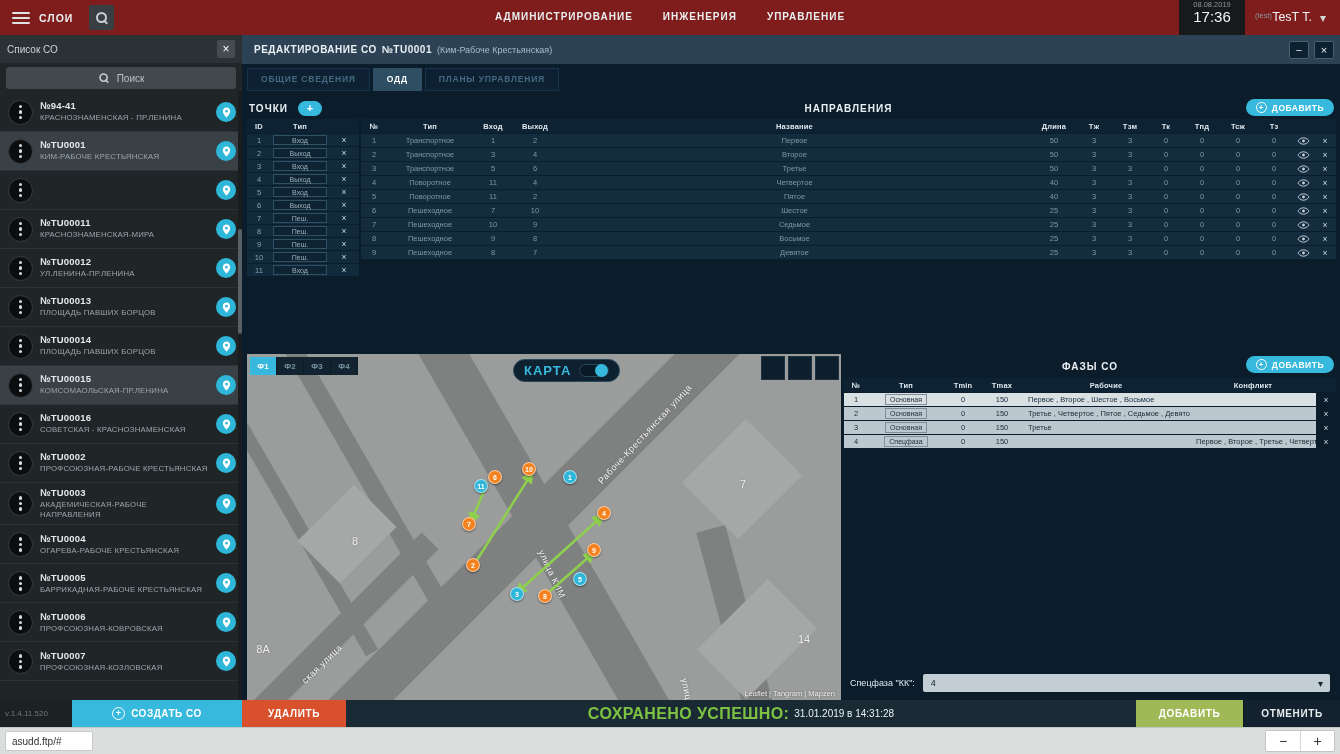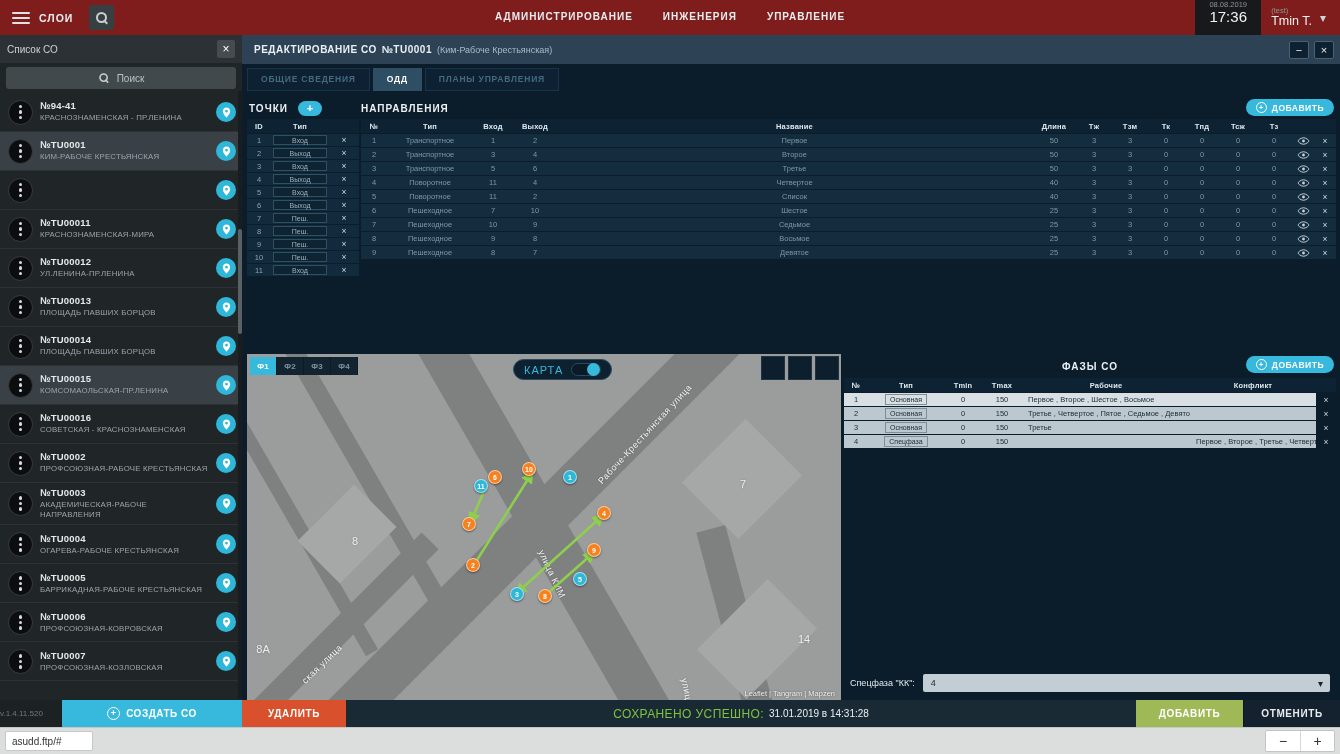--- a/index.html
+++ b/index.html
@@ -15,21 +15,21 @@
 .topbar-search{margin-left:16px;width:25px;height:25px;background:#383f42;border-radius:2px;display:flex;align-items:center;justify-content:center;cursor:pointer}
 .magnifier{position:relative;width:12px;height:12px;display:inline-block;flex:0 0 12px}
 .magnifier::before{content:"";position:absolute;width:7px;height:7px;border:2px solid #c9ced1;border-radius:50%;left:0;top:0}
 .magnifier::after{content:"";position:absolute;width:5px;height:2px;background:#c9ced1;transform:rotate(45deg);left:7px;top:9px}
 .topnav{position:absolute;left:50%;top:0;height:33px;transform:translateX(-50%);display:flex;align-items:center;gap:30px}
 .nav-item{font-size:10px;font-weight:bold;letter-spacing:1px;color:#e9edee;cursor:pointer;white-space:nowrap}
 .clock{margin-left:auto;width:66px;height:35px;background:#17191b;display:flex;flex-direction:column;align-items:center;justify-content:flex-start}
 .clock-date{font-size:7.5px;color:#8d9598}
 .clock-time{font-size:15px;color:#f2f4f5;line-height:1}
 .userbox{height:33px;display:flex;align-items:center;padding:0 14px 0 10px;gap:8px;cursor:pointer}
-.usercol{display:flex;flex-direction:column}
+.usercol{display:flex;flex-direction:row}
 .user-role{font-size:7.5px;color:#8d9598}
 .user-name{font-size:12.5px;color:#f0f2f3;line-height:1.1}
 .user-chevron{font-size:12px;color:#cfd4d6}
 
 
 .bodyrow{flex:1;display:flex;min-height:0}
 
 
 .sidebar{flex:0 0 242px;background:#202528;display:flex;flex-direction:column;position:relative}
 .sb-header{flex:0 0 28px;background:#2b3134;display:flex;align-items:center;padding:0 7px;font-size:10px;color:#ccd2d5}
@@ -41,21 +41,21 @@
 .sb-item.selected{background:#394046}
 .tl-icon{width:25px;height:25px;flex:0 0 25px;border-radius:50%;background:#0b0d0e;border:1px solid #373d41;display:flex;flex-direction:column;align-items:center;justify-content:center;gap:2px}
 .tl-icon i{width:3.5px;height:3.5px;border-radius:50%;background:#d8dcde;display:block}
 .sb-item-text{display:flex;flex-direction:column;min-width:0}
 .sb-item-num{font-size:9.5px;font-weight:bold;color:#e4e9eb;letter-spacing:.2px}
 .sb-item-name{font-size:7.8px;color:#9ba5ab;margin-top:2px;line-height:1.3;letter-spacing:.2px}
 .pin-btn{margin-left:auto;width:20px;height:20px;flex:0 0 20px;border-radius:50%;background:var(--marker-blue,#2fb7d9);display:flex;align-items:center;justify-content:center;cursor:pointer}
 .sb-scroll{position:absolute;right:0;top:56px;bottom:28px;width:4px;background:#191d1f}
 .sb-thumb{position:absolute;left:0;width:4px;top:138px;height:105px;background:#5a6165;border-radius:2px}
 .sb-footer{flex:0 0 27px;display:flex}
-.sb-version{width:62px;background:#1c2124;color:#6e787d;font-size:8px;display:flex;align-items:center;}
+.sb-version{width:72px;background:#1c2124;color:#6e787d;font-size:8px;display:flex;align-items:center;padding-left:5px}
 .sb-create{flex:1;background:var(--accent-cyan,#36b9dc);color:#fff;font-size:10px;font-weight:bold;letter-spacing:.5px;display:flex;align-items:center;justify-content:center;gap:6px;cursor:pointer}
 .plus-circle{width:13px;height:13px;border:1px solid #fff;border-radius:50%;display:flex;align-items:center;justify-content:center;font-size:9px;font-weight:bold;line-height:1}
 
 
 .editor{flex:1;display:flex;flex-direction:column;min-width:0;background:#0b1c2a}
 .ed-header{flex:0 0 29px;background:#2d4355;display:flex;align-items:center;padding:0 6px 0 12px;gap:5px}
 .ed-title,.ed-num{font-size:10px;font-weight:bold;color:#eaeff3;letter-spacing:.5px}
 .ed-sub{font-size:9px;color:#a9bbc7}
 .win-btn{width:20px;height:18px;background:#0d2130;border:1px solid #48626f;color:#eaeff3;display:flex;align-items:center;justify-content:center;font-size:11px;border-radius:2px;cursor:pointer}
 .win-btn.first{margin-left:auto}
@@ -72,21 +72,21 @@
 .sq-add{margin-left:10px;width:24px;height:15px;border-radius:8px;background:var(--accent-cyan,#36b9dc);color:#fff;display:flex;align-items:center;justify-content:center;font-size:11px;font-weight:bold;cursor:pointer;line-height:1}
 .pt-grid{display:grid;grid-template-columns:24px 58px 1fr}
 .points-header{background:#0d2232;height:14px;margin-bottom:1px}
 .pth,.dh,.phh{display:flex;align-items:center;justify-content:center;font-size:7.5px;font-weight:bold;color:#dfe8ee;letter-spacing:.2px;overflow:hidden;white-space:nowrap}
 .pt-row{height:12px;margin-bottom:1px;background:#112a3c}
 .ptc{display:flex;align-items:center;justify-content:center;font-size:7.5px;color:#8ca3b2}
 .pt-type{margin:1px 2px;border:1px solid #2f4f63;background:#0e2433;color:#9db1bd;font-size:7px;display:flex;align-items:center;justify-content:center;cursor:pointer}
 .ptx{color:#cfd8dd;font-size:8.5px;cursor:pointer}
 
 .directions{flex:1;display:flex;flex-direction:column;min-width:0}
-.dir-head-title{position:absolute;left:0;right:0;text-align:left}
+.dir-head-title{position:absolute;left:0;right:0;text-align:center}
 .add-btn{position:absolute;right:2px;top:2px;height:17px;border-radius:9px;background:var(--accent-cyan,#36b9dc);color:#fff;display:flex;align-items:center;gap:5px;padding:0 10px;font-size:8.5px;font-weight:bold;letter-spacing:.5px;cursor:pointer}
 .add-btn .plus-circle{width:11px;height:11px;font-size:8px}
 .dir-grid{display:grid;grid-template-columns:26px 86px 40px 44px 1fr 44px 36px 36px 36px 36px 36px 36px 22px 22px}
 .directions-header{background:#0d2232;height:14px}
 .dir-row{height:13px;margin-top:1px;background:#132c3e}
 .dc{display:flex;align-items:center;justify-content:center;font-size:7.5px;color:#7e98a8;overflow:hidden;white-space:nowrap}
 .dc-eye svg{width:13px;height:8px;display:block}
 .dc-x{color:#cfd8dd;font-size:8.5px;cursor:pointer}
 .dc-eye{cursor:pointer}
 
@@ -96,21 +96,21 @@
 .road{position:absolute;background:#7f8180}
 .block{position:absolute;background:#a6a8a7}
 .street-label{position:absolute;color:#f5f6f6;font-size:9px;letter-spacing:.6px;white-space:nowrap;transform:translate(-50%,-50%) rotate(var(--rot,0deg));text-shadow:0 0 2px rgba(0,0,0,.35)}
 .area-label{position:absolute;color:#ededee;font-size:11px;transform:translate(-50%,-50%);text-shadow:0 0 2px rgba(0,0,0,.25)}
 .map-arrows{position:absolute;left:0;top:0;pointer-events:none}
 .marker{position:absolute;width:14px;height:14px;border-radius:50%;color:#fff;font-size:7px;font-weight:bold;display:flex;align-items:center;justify-content:center;transform:translate(-50%,-50%);border:1px solid rgba(255,255,255,.6);box-shadow:0 1px 2px rgba(0,0,0,.45);cursor:pointer;z-index:3}
 .map-phases{position:absolute;left:3px;top:3px;display:flex;z-index:4}
 .ph-btn{width:27px;height:18px;display:flex;align-items:center;justify-content:center;font-size:8px;font-weight:bold;color:#7b95a4;background:#132430;border-right:1px solid #0b1c26;cursor:pointer}
 .ph-btn.active{background:var(--accent-cyan,#36b9dc);color:#fff}
 .map-toggle{position:absolute;left:266px;top:5px;display:flex;align-items:center;gap:8px;background:#0d2130;border:1px solid #2a4a5c;padding:3px 10px;border-radius:12px;z-index:4}
-.toggle-label{font-size:11px;font-weight:normal;letter-spacing:1px;color:var(--accent-cyan,#36b9dc)}
+.toggle-label{font-size:13px;font-weight:bold;letter-spacing:1px;color:var(--accent-cyan,#36b9dc)}
 .switch{width:30px;height:13px;border-radius:7px;background:#0a1a26;border:1px solid #2a4a5c;position:relative;cursor:pointer}
 .knob{position:absolute;right:0;top:-1px;width:13px;height:13px;border-radius:50%;background:var(--accent-cyan,#36b9dc)}
 .map-tools{position:absolute;right:2px;top:2px;display:flex;gap:3px;z-index:4}
 .map-tool{width:24px;height:24px;background:#0d1f2d;border:1px solid #1d3344;cursor:pointer}
 .attribution{position:absolute;right:6px;bottom:2px;font-size:7.5px;color:#efefef;text-shadow:0 0 2px rgba(0,0,0,.5);z-index:4}
 
 .phases{flex:1;display:flex;flex-direction:column;min-width:0;position:relative}
 .phases .panel-head{flex:0 0 24px;justify-content:center}
 .ph-grid{display:grid;grid-template-columns:24px 76px 38px 40px 168px 1fr 20px}
 .phases-header{background:#0d2232;height:14px}
@@ -122,21 +122,21 @@
 .ph-x{color:#cfd8dd;display:flex;align-items:center;justify-content:center;font-size:8.5px;cursor:pointer}
 .spec-row{position:absolute;left:6px;right:6px;bottom:8px;display:flex;align-items:center;gap:8px}
 .spec-label{font-size:9px;color:#dfe8ee;white-space:nowrap}
 .spec-select{flex:1;height:18px;background:#c3ced4;border-radius:2px;display:flex;align-items:center;padding:0 8px;font-size:9px;color:#16242e;cursor:pointer;position:relative}
 .spec-chevron{position:absolute;right:7px;font-size:10px;color:#16242e}
 
 
 .ed-footer{flex:0 0 27px;display:flex}
 .btn-delete{width:104px;background:var(--delete-red,#d8502c);color:#fff;font-size:10px;font-weight:bold;letter-spacing:.6px;display:flex;align-items:center;justify-content:center;cursor:pointer}
 .footer-mid{flex:1;background:#1a2a34;display:flex;align-items:center;justify-content:center;gap:5px}
-.status-label{color:var(--success-green,#7dc242);font-weight:normal;font-size:12px;letter-spacing:.4px}
+.status-label{color:var(--success-green,#7dc242);font-weight:bold;font-size:16px;letter-spacing:.4px}
 .status-value{color:#eaeff3;font-size:10px}
 .btn-save{width:107px;background:var(--save-green,#9fb957);color:#fff;font-size:10px;font-weight:bold;letter-spacing:.6px;display:flex;align-items:center;justify-content:center;cursor:pointer}
 .btn-cancel{width:97px;background:#13222e;color:#e6ebee;font-size:10px;font-weight:bold;letter-spacing:.6px;display:flex;align-items:center;justify-content:center;cursor:pointer;border-left:1px solid #0b1921}
 
 
 .browserbar{flex:0 0 27px;background:#dcdedd;display:flex;align-items:center;padding:0 5px;gap:8px;border-top:1px solid #c4c7c7}
 .url-box{width:88px;height:20px;background:#fff;border:1px solid #c6c9c9;border-radius:2px;font-size:10px;color:#333;display:flex;align-items:center;padding:0 6px}
 .zoom{margin-left:auto;display:flex;border:1px solid #c2c5c5;border-radius:2px;overflow:hidden}
 .zoom-btn{width:34px;height:20px;background:#fff;color:#333;display:flex;align-items:center;justify-content:center;font-size:14px;cursor:pointer}
 .zoom-btn + .zoom-btn{border-left:1px solid #d5d8d8}
@@ -161,21 +161,21 @@
         <span class="nav-item">ИНЖЕНЕРИЯ</span>
         <span class="nav-item">УПРАВЛЕНИЕ</span>
       </nav>
     <div class="clock">
       <span class="clock-date">08.08.2019</span>
       <span class="clock-time">17:36</span>
     </div>
     <div class="userbox">
       <span class="usercol">
         <span class="user-role">(test)</span>
-        <span class="user-name">Tmin T.</span>
+        <span class="user-name">TesT T.</span>
       </span>
       <span class="user-chevron">▾</span>
     </div>
   </header>
 
   <div class="bodyrow">
 
     <aside class="sidebar">
       <div class="sb-header">
         <span>Список СО</span>
@@ -628,21 +628,21 @@
                     <circle cx="12" cy="7" r="2.6" fill="#c7d2d9"></circle>
                   </svg>
     </span>
     <span class="dc dc-x">×</span>
   </div>
               <div class="dir-row dir-grid">
     <span class="dc dc-val">5</span>
     <span class="dc dc-val">Поворотное</span>
     <span class="dc dc-val">11</span>
     <span class="dc dc-val">2</span>
-    <span class="dc dc-val">Список</span>
+    <span class="dc dc-val">Пятое</span>
     <span class="dc dc-val">40</span>
     <span class="dc dc-val">3</span>
     <span class="dc dc-val">3</span>
     <span class="dc dc-val">0</span>
     <span class="dc dc-val">0</span>
     <span class="dc dc-val">0</span>
     <span class="dc dc-val">0</span>
     <span class="dc dc-eye">
       <svg viewBox="0 0 24 14" aria-hidden="true">
                     <path d="M12 1C6 1 1.5 7 1.5 7S6 13 12 13s10.5-6 10.5-6S18 1 12 1z" fill="none" stroke="#c7d2d9" stroke-width="1.8"></path>

